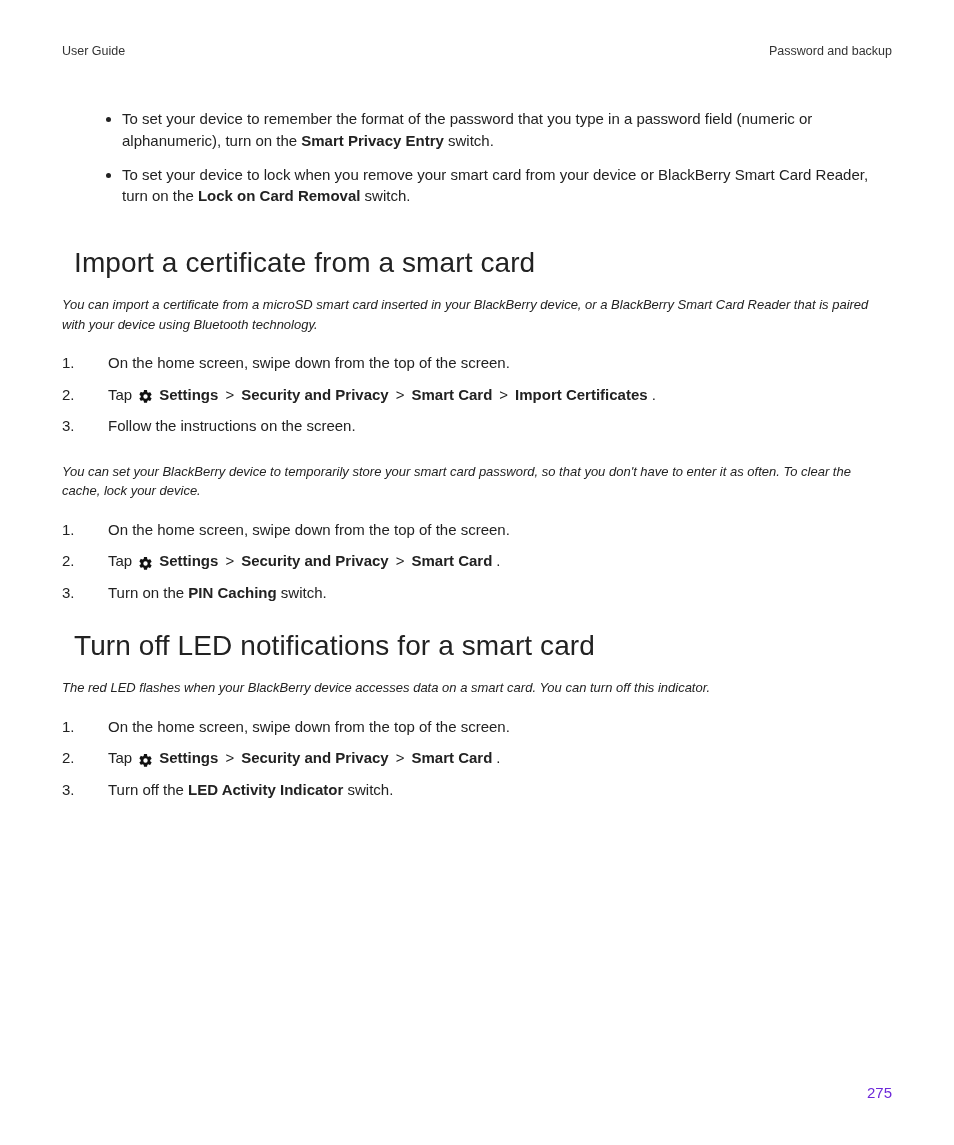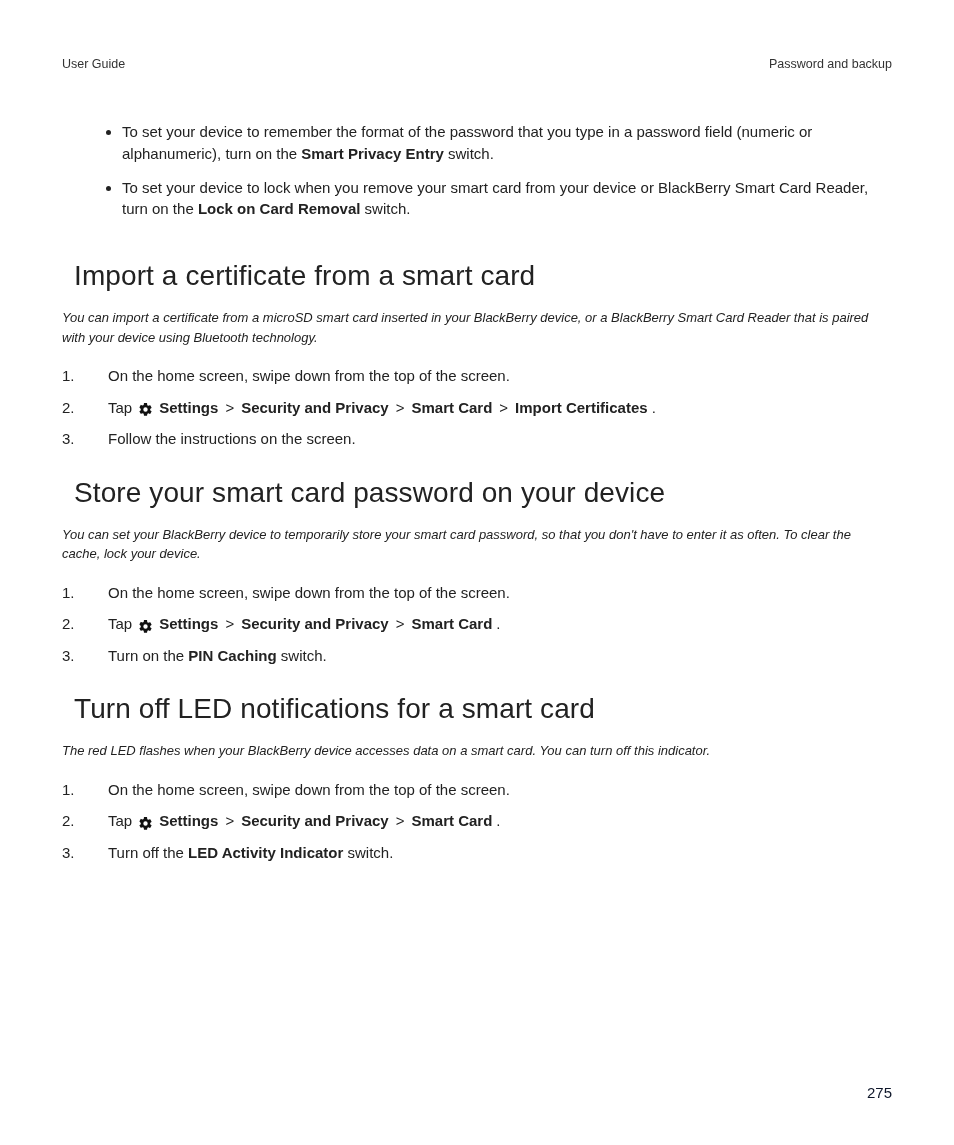--- a/index.html
+++ b/index.html
@@ -7,21 +7,21 @@
     padding: 0;
     background: #fff;
     font-family: "Helvetica Neue", Helvetica, Arial, sans-serif;
     color: #222;
     width: 954px;
     height: 1145px;
     position: relative;
     box-sizing: border-box;
   }
   .page {
-    padding: 57px 62px 40px 62px;
+    padding: 44px 62px 40px 62px;
     box-sizing: border-box;
     height: 100%;
     position: relative;
   }
   .header-row {
     display: flex;
     justify-content: space-between;
     font-size: 12.5px;
     color: #333;
     margin-bottom: 50px;
@@ -84,21 +84,21 @@
   .gear-icon svg {
     width: 15px;
     height: 15px;
     display: block;
   }
   .page-number {
     position: absolute;
     bottom: 44px;
     right: 62px;
     font-size: 15px;
-    color: #0f172a;
+    color: #6d28d9;
   }
   b, strong { font-weight: 700; }
   .gt { margin: 0 3px; }
 </style>
 </head>
 <body>
 
 <div class="page">
 
   <div class="header-row">
@@ -133,21 +133,20 @@
         <span class="gt">&gt;</span>
         <b>Smart Card</b>
         <span class="gt">&gt;</span>
         <b>Import Certificates</b>
           <span>.</span>
       </span>
     </li>
     <li><span>Follow the instructions on the screen.</span></li>
   </ol>
 
-  <h2 class="section">Store your smart card password on your device</h2>
   <p class="intro">You can set your BlackBerry device to temporarily store your smart card password, so that you don't have to enter it as often. To clear the cache, lock your device.</p>
   <ol class="steps">
     <li><span>On the home screen, swipe down from the top of the screen.</span></li>
     <li>
       <span class="tap-row">
         <span>Tap</span>
         <span class="gear-icon">
           <svg viewBox="0 0 24 24">
               <path fill="#111" d="M19.4 13a7.5 7.5 0 0 0 .1-1 7.5 7.5 0 0 0-.1-1l2.1-1.6a.5.5 0 0 0 .1-.6l-2-3.5a.5.5 0 0 0-.6-.2l-2.5 1a7.6 7.6 0 0 0-1.7-1L14.5 2a.5.5 0 0 0-.5-.4h-4a.5.5 0 0 0-.5.4l-.4 2.6a7.6 7.6 0 0 0-1.7 1l-2.5-1a.5.5 0 0 0-.6.2l-2 3.5a.5.5 0 0 0 .1.6L4.5 11a7.5 7.5 0 0 0-.1 1 7.5 7.5 0 0 0 .1 1l-2.1 1.6a.5.5 0 0 0-.1.6l2 3.5a.5.5 0 0 0 .6.2l2.5-1a7.6 7.6 0 0 0 1.7 1l.4 2.6a.5.5 0 0 0 .5.5h4a.5.5 0 0 0 .5-.4l.4-2.6a7.6 7.6 0 0 0 1.7-1l2.5 1a.5.5 0 0 0 .6-.2l2-3.5a.5.5 0 0 0-.1-.6ZM12 15.5A3.5 3.5 0 1 1 15.5 12 3.5 3.5 0 0 1 12 15.5Z"></path>
             </svg>

